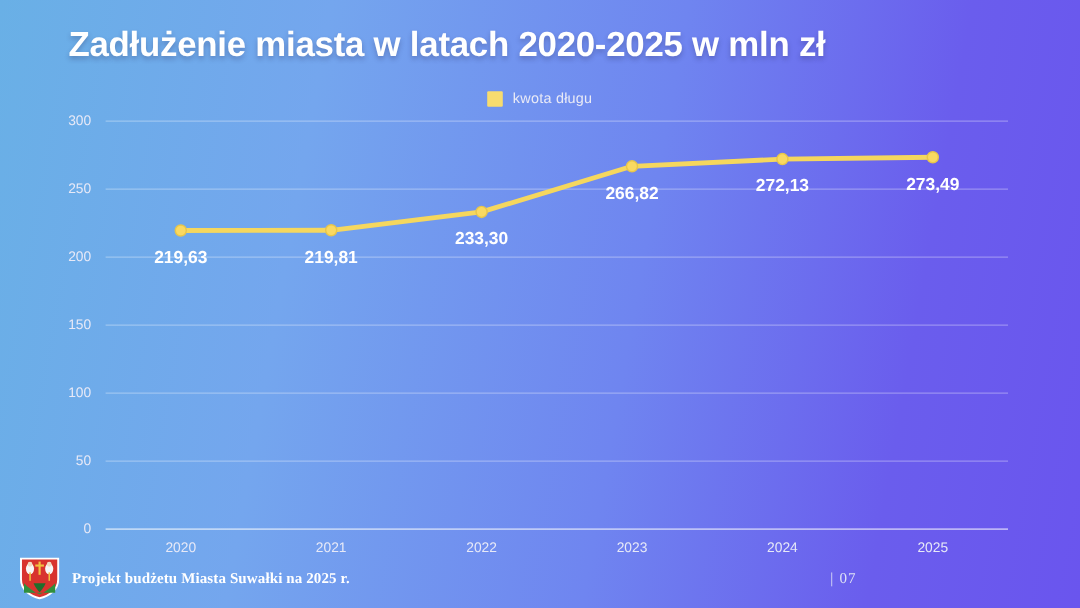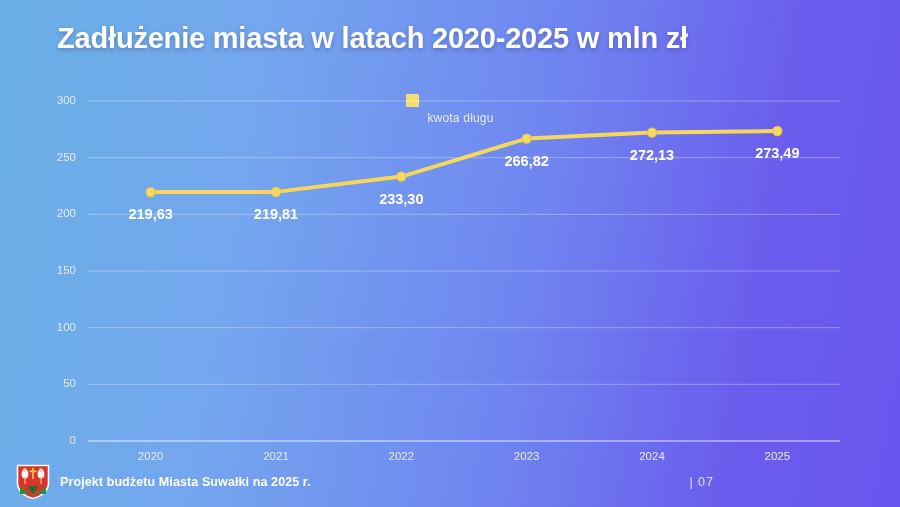--- a/index.html
+++ b/index.html
@@ -25,21 +25,21 @@
   
   #legend {
     position:absolute; top:75px; left:0; width:900px;
     display:flex; justify-content:center; align-items:center; gap:8px;
   }
   #legend .swatch {
     width:13px; height:13px; background:#F7DC6F; border-radius:1px;
     display:block;
   }
   #legend .legend-label {
-    font-size:12px; color:#e9eaf6; letter-spacing:.2px;margin-top:36px;
+    font-size:12px; color:#e9eaf6; letter-spacing:.2px;
   }
 
   
   #chart { position:absolute; left:0; top:90px; width:900px; height:365px; }
   #chart svg { display:block; width:900px; height:365px; overflow:visible; }
 
   .gridline { stroke:rgba(255,255,255,0.32); stroke-width:1; }
   .axisline  { stroke:rgba(255,255,255,0.55); stroke-width:1.4; }
   .ytick {
     fill:#e7e9f7; font-size:11.5px; font-family:"Liberation Sans", sans-serif;
@@ -57,21 +57,21 @@
   .dlabel {
     fill:#ffffff; font-size:14.5px; font-weight:bold;
     font-family:"Liberation Sans", sans-serif;
     text-anchor:middle;
     paint-order:stroke;
   }
 
   
   #footer {
     position:absolute; left:0; bottom:0; width:736px; height:50px;
-    display:flex; align-items:center;
+    display:flex; align-items:center;font-family:Liberation Serif, serif;
   }
   #footer-logo { margin-left:16px; width:34px; height:36px; display:block; }
   #footer-text {
     margin-left:10px;
     font-size:12.5px; font-weight:bold; color:#ffffff;
     letter-spacing:.1px;
   }
   #page-number {
     position:absolute; right:22px; top:50%; transform:translateY(-50%);
     font-size:12.5px; color:#dfe2f5; letter-spacing:1px;

